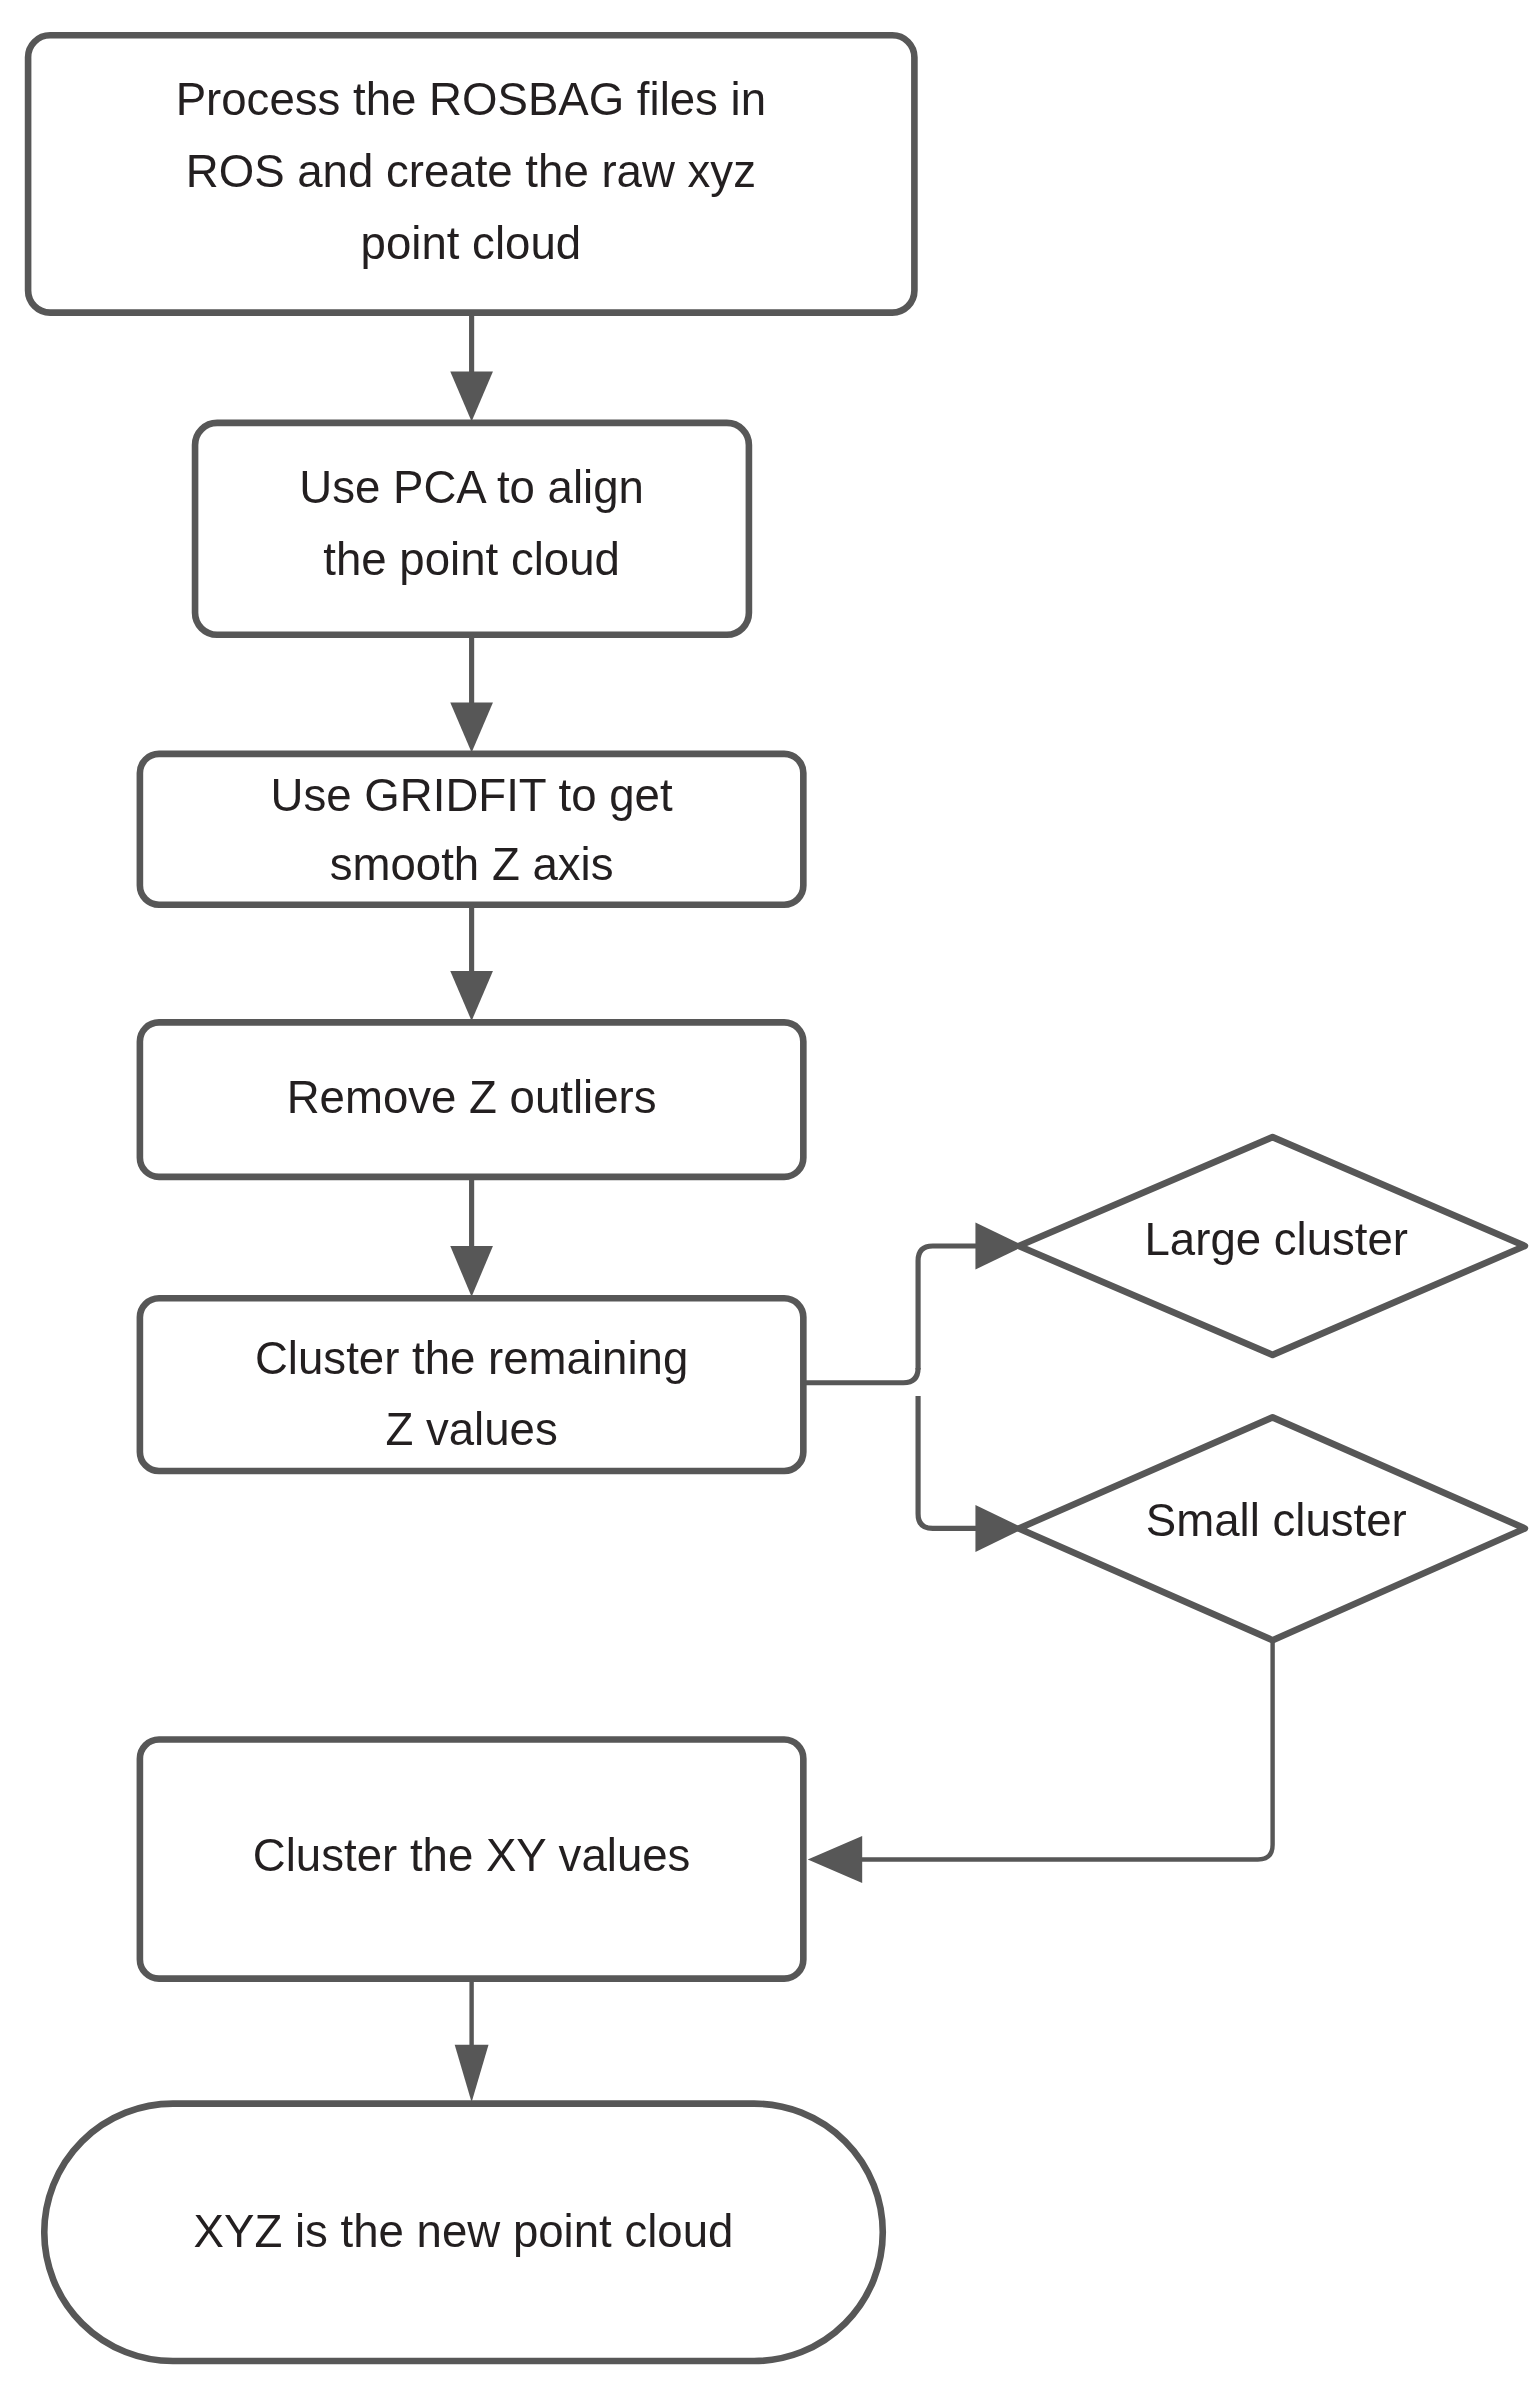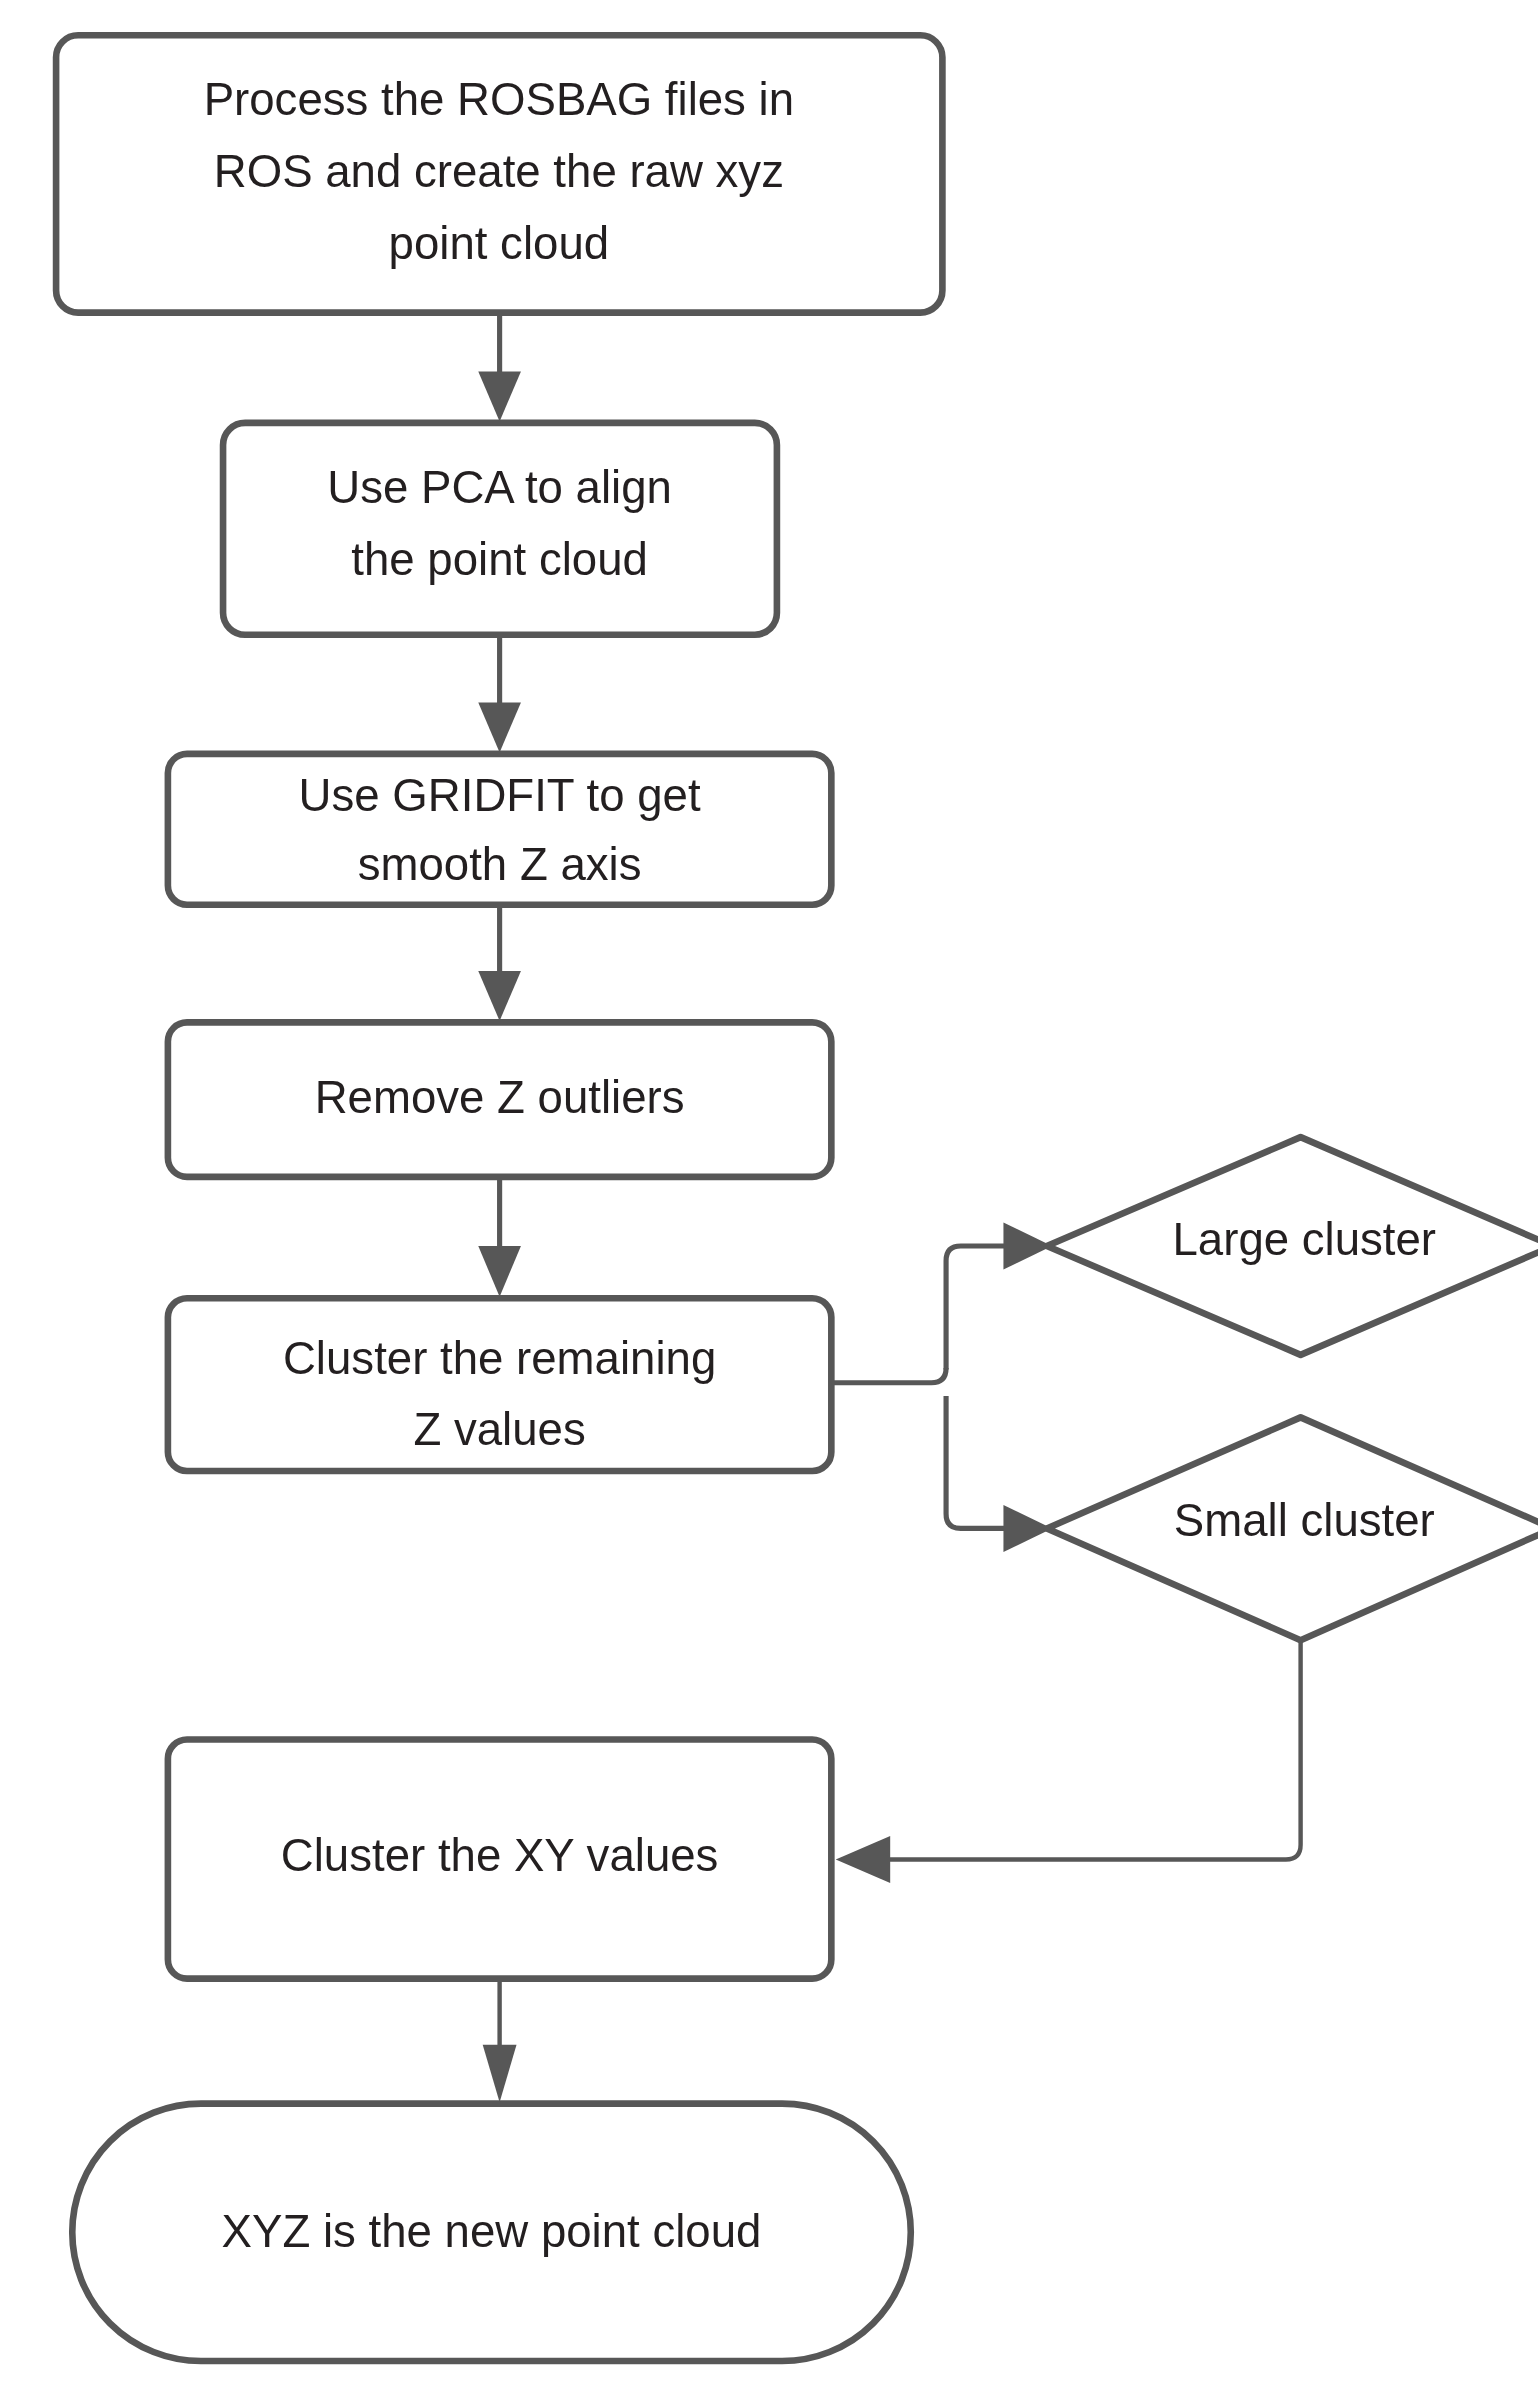--- a/index.html
+++ b/index.html
@@ -12,21 +12,20 @@
     width: 1539px;
     height: 2389px;
     font-family: "Liberation Sans", sans-serif;
     overflow: hidden;
   }
   #flowchart-root {
     position: relative;
     width: 1442px;
     height: 2389px;
     background: #ffffff;
-    padding-left: 28px;
   }
   svg#flow-svg {
     display: block;
     width: 1539px;
     height: 2389px;
   }
   .node-shape {
     fill: #ffffff;
     stroke: #575757;
     stroke-width: 9;

